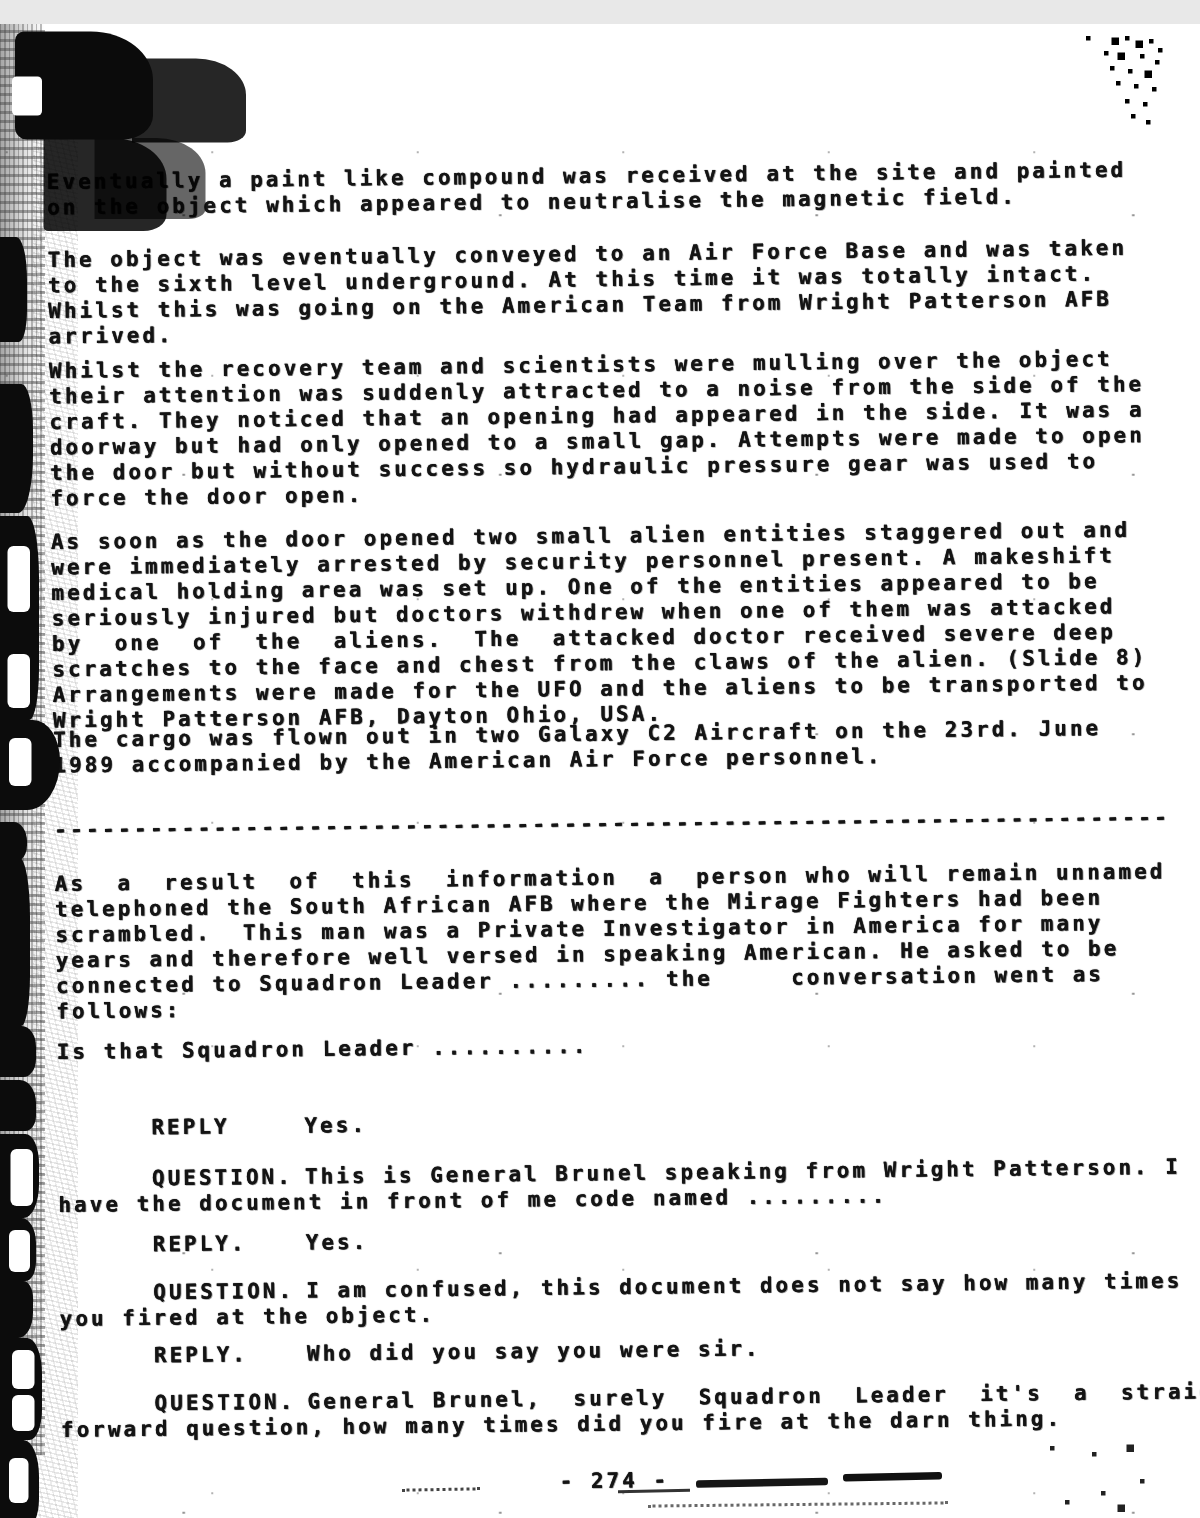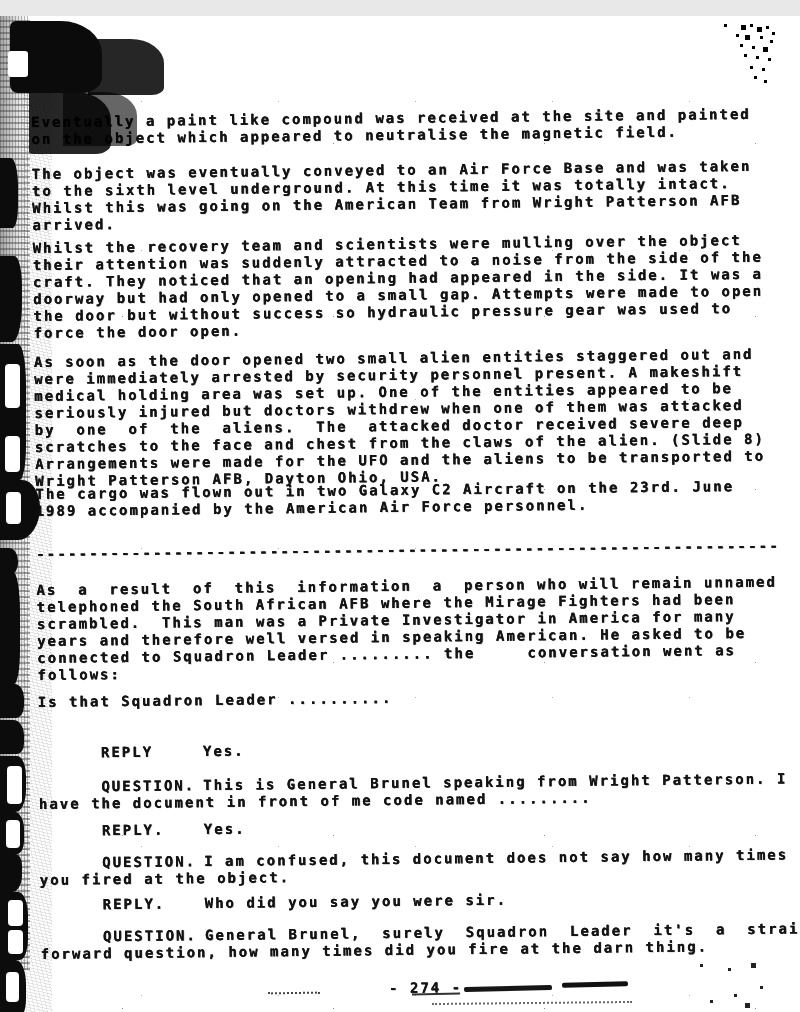--- a/index.html
+++ b/index.html
@@ -114,21 +114,21 @@
 you fired at the object.</span>
     </div>
     <div class="doc-block" style="top:864px">
       <span class="qa-speaker">REPLY.</span><span class="qa-utterance">Who did you say you were sir.</span>
     </div>
     <div class="doc-block" style="top:896px">
       <span class="qa-speaker">QUESTION.</span><span class="qa-utterance">General Brunel,  surely  Squadron  Leader  it's  a  straight
 forward question, how many times did you fire at the darn thing.</span>
     </div>
 
-    <div class="doc-block" style="top:968px; left:348px">- 274 -</div>
+    <div class="doc-block" style="top:968px; left:332px">- 274 -</div>
   </div>
 
   <div class="artifact binding-base"></div>
   <div class="artifact edge-grain"></div>
 
   <div class="artifact ink" style="left:10px;top:5px;width:92px;height:72px;border-radius:6px 45% 22% 8px;box-shadow:70px 10px 0 -8px rgba(0,0,0,.85), 14px 66px 0 -5px rgba(0,0,0,.85), 44px 62px 0 -9px rgba(0,0,0,.6);">
     <div style="position:absolute;left:-2px;top:30px;width:20px;height:26px;background:#fff;border-radius:3px;"></div>
   </div>
 
   <div class="artifact" style="left:724px;top:8px;width:3px;height:3px;background:#000;box-shadow:18px 2px 0 1px #000,26px 0 0 0 #000,34px 4px 0 1px #000,42px 2px 0 0 #000,48px 8px 0 0 #000,12px 10px 0 0 #000,22px 12px 0 1px #000,36px 12px 0 0 #000,46px 16px 0 0 #000,16px 20px 0 0 #000,28px 22px 0 0 #000,40px 24px 0 1px #000,20px 30px 0 0 #000,32px 32px 0 0 #000,44px 34px 0 0 #000,26px 42px 0 0 #000,38px 44px 0 0 #000,30px 52px 0 0 #000,40px 56px 0 0 #000;"></div>

